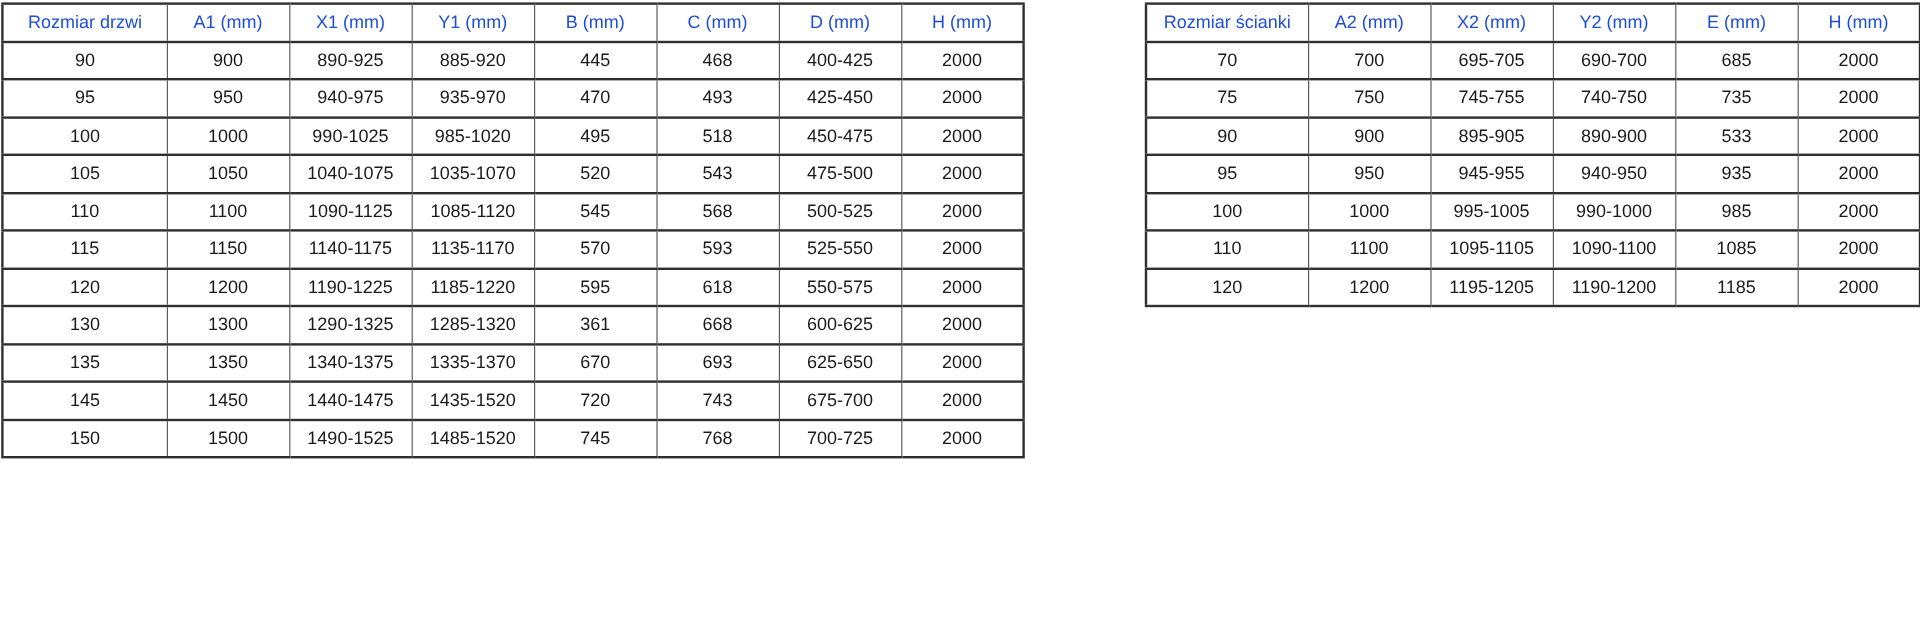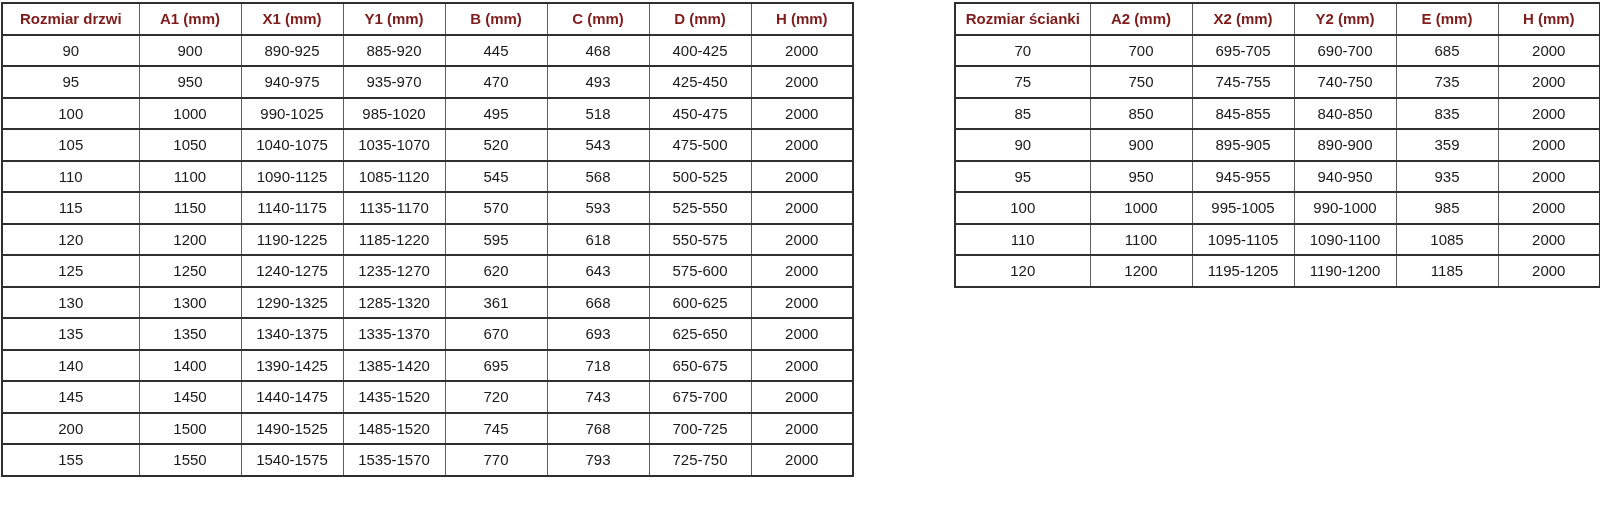--- a/index.html
+++ b/index.html
@@ -35,22 +35,22 @@
     height: 29.5px;
     padding: 0 2px;
     text-align: center;
     vertical-align: middle;
     font-size: 15px;
     color: #1a1a1a;
     white-space: nowrap;
     overflow: hidden;
   }
   table.dims-table th {
-    font-weight: bold;
-    color: #7f1d1d;
+    font-weight: normal;
+    color: #1d4ed8;
   }
   
   table.dims-table col       { width: 102px; }
   table.dims-table col.c0    { width: 137px; }
   table.dims-table.wall col.c0 { width: 135px; }
 </style>
 </head>
 <body>
 
 <div class="canvas">
@@ -142,89 +142,59 @@
           <td>120</td>
           <td>1200</td>
           <td>1190-1225</td>
           <td>1185-1220</td>
           <td>595</td>
           <td>618</td>
           <td>550-575</td>
           <td>2000</td>
         </tr>
         <tr>
-          <td>125</td>
-          <td>1250</td>
-          <td>1240-1275</td>
-          <td>1235-1270</td>
-          <td>620</td>
-          <td>643</td>
-          <td>575-600</td>
-          <td>2000</td>
-        </tr>
-        <tr>
           <td>130</td>
           <td>1300</td>
           <td>1290-1325</td>
           <td>1285-1320</td>
           <td>361</td>
           <td>668</td>
           <td>600-625</td>
           <td>2000</td>
         </tr>
         <tr>
           <td>135</td>
           <td>1350</td>
           <td>1340-1375</td>
           <td>1335-1370</td>
           <td>670</td>
           <td>693</td>
           <td>625-650</td>
           <td>2000</td>
         </tr>
         <tr>
-          <td>140</td>
-          <td>1400</td>
-          <td>1390-1425</td>
-          <td>1385-1420</td>
-          <td>695</td>
-          <td>718</td>
-          <td>650-675</td>
-          <td>2000</td>
-        </tr>
-        <tr>
           <td>145</td>
           <td>1450</td>
           <td>1440-1475</td>
           <td>1435-1520</td>
           <td>720</td>
           <td>743</td>
           <td>675-700</td>
           <td>2000</td>
         </tr>
         <tr>
-          <td>200</td>
+          <td>150</td>
           <td>1500</td>
           <td>1490-1525</td>
           <td>1485-1520</td>
           <td>745</td>
           <td>768</td>
           <td>700-725</td>
           <td>2000</td>
         </tr>
-        <tr>
-          <td>155</td>
-          <td>1550</td>
-          <td>1540-1575</td>
-          <td>1535-1570</td>
-          <td>770</td>
-          <td>793</td>
-          <td>725-750</td>
-          <td>2000</td>
-        </tr>
       </tbody>
     </table>
   <table class="dims-table wall">
       <colgroup>
         <col class="c0">
         <col>
         <col>
         <col>
         <col>
         <col>
@@ -250,33 +220,25 @@
         </tr>
         <tr>
           <td>75</td>
           <td>750</td>
           <td>745-755</td>
           <td>740-750</td>
           <td>735</td>
           <td>2000</td>
         </tr>
         <tr>
-          <td>85</td>
-          <td>850</td>
-          <td>845-855</td>
-          <td>840-850</td>
-          <td>835</td>
-          <td>2000</td>
-        </tr>
-        <tr>
           <td>90</td>
           <td>900</td>
           <td>895-905</td>
           <td>890-900</td>
-          <td>359</td>
+          <td>533</td>
           <td>2000</td>
         </tr>
         <tr>
           <td>95</td>
           <td>950</td>
           <td>945-955</td>
           <td>940-950</td>
           <td>935</td>
           <td>2000</td>
         </tr>

